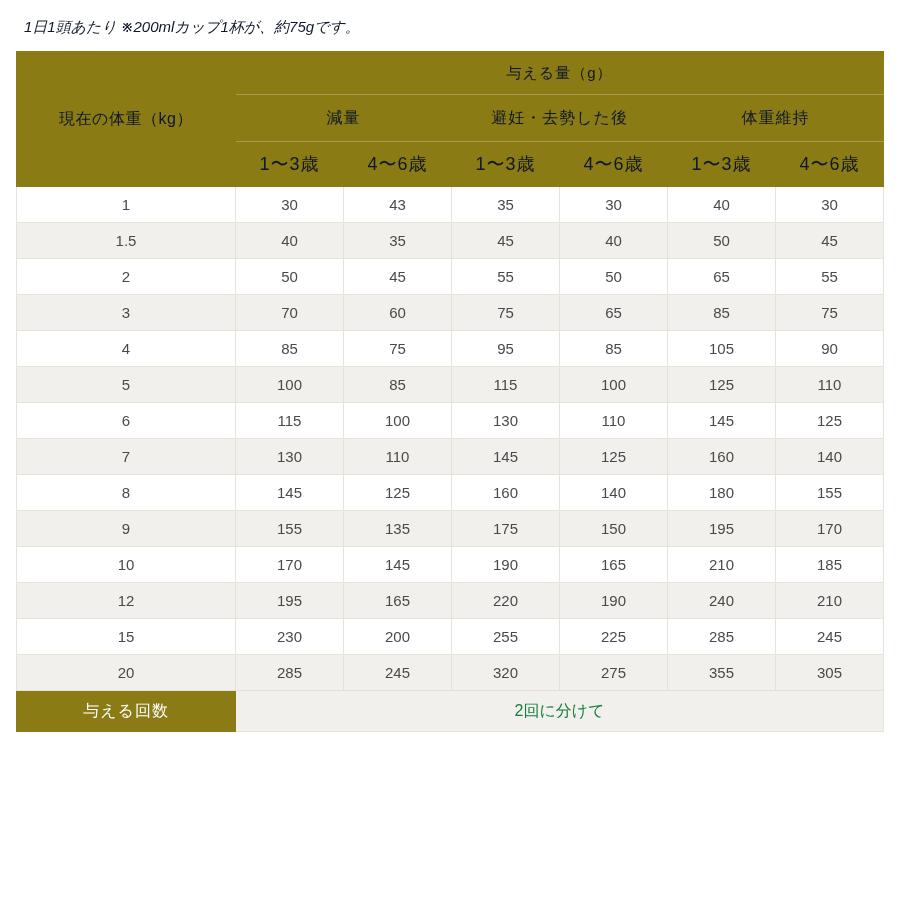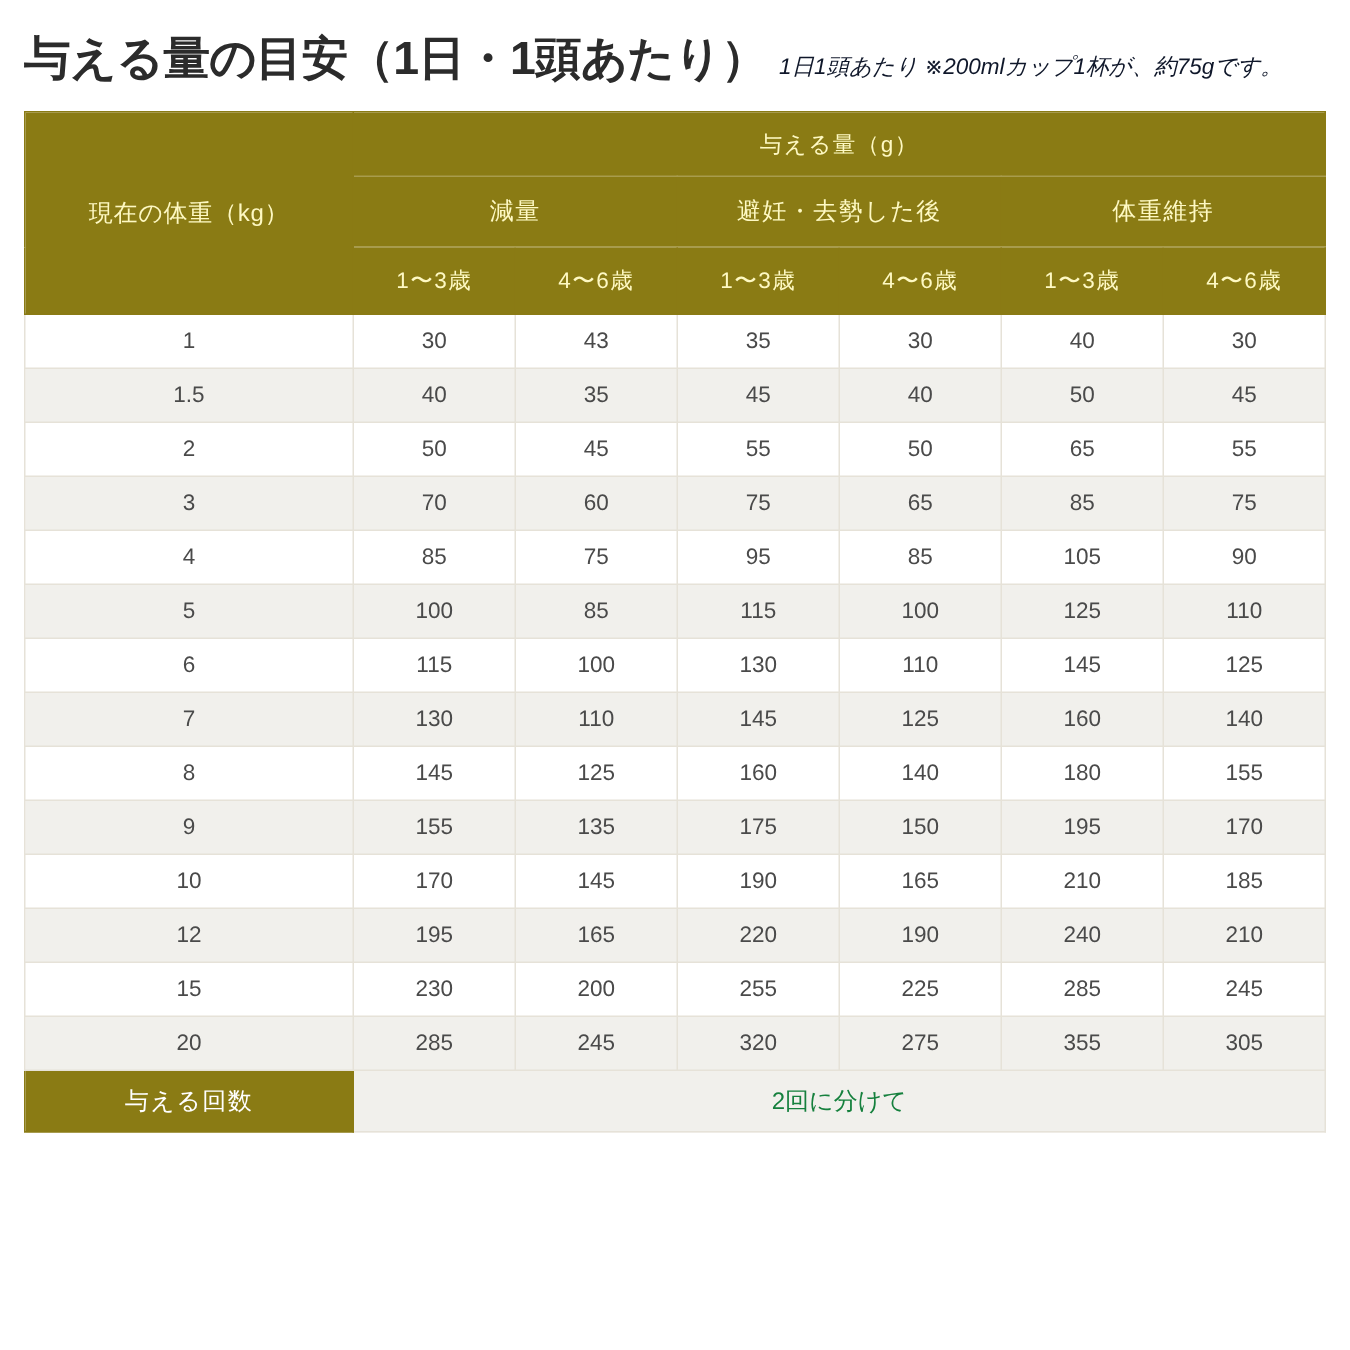--- a/index.html
+++ b/index.html
@@ -47,35 +47,35 @@
     table-layout: fixed;
   }
   table.feed-table td, table.feed-table th {
     border: 1px solid #e6e2d8;
     text-align: center;
     font-weight: normal;
     padding: 0;
   }
   .hd {
     background: #8a7b14;
-    color: #fef9c3;
+    color: #0f172a;
     border-color: #8a7b14 !important;
     font-size: 15px;
     letter-spacing: 1px;
   }
   .hd-top {
     height: 42px;
   }
   .hd-mid {
     height: 46px;
     font-size: 16px;
   }
   .hd-bot {
     height: 44px;
-    font-size: 15px;
+    font-size: 18px;
   }
   .hd-weight {
     font-size: 16px;
     letter-spacing: 0.5px;
   }
   .hd-sep {
     border-left: 1px solid #a89c4d !important;
   }
   .hd-sep-b {
     border-bottom: 1px solid #a89c4d !important;
@@ -110,21 +110,20 @@
     font-size: 16px;
     color: #15803d;
   }
 </style>
 </head>
 <body>
 
 <div class="page">
 
   <div class="title-row">
-    <span class="title-main">与える量の目安（1日・1頭あたり）</span>
     <span class="title-sub">1日1頭あたり ※200mlカップ1杯が、約75gです。</span>
   </div>
 
   <table class="feed-table">
     <thead>
       <tr>
         <th class="hd hd-top hd-weight" rowspan="3" style="width:218px;">現在の体重（kg）</th>
         <th class="hd hd-top hd-sep hd-sep-b" colspan="6">与える量（g）</th>
       </tr>
       <tr>

